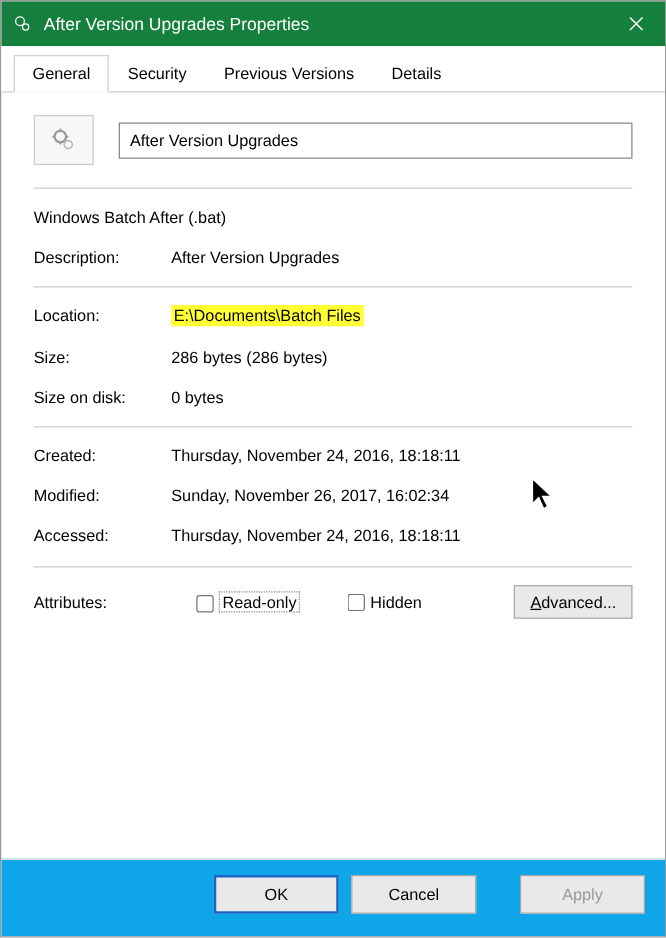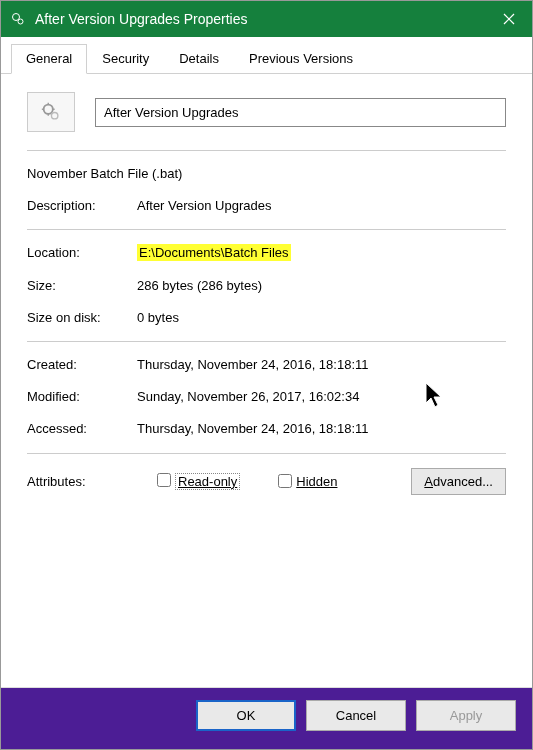--- a/index.html
+++ b/index.html
@@ -80,62 +80,62 @@
   .row .label { width: 110px; flex-shrink: 0; }
   .row .value { flex: 1; }
   .highlight { background: #ffff33; padding: 1px 2px; }
   .attr-row {
     display: flex;
     align-items: center;
     gap: 20px;
   }
   .attr-row .label { width: 110px; }
   .checkbox-wrap {
-    display: inline-flex; align-items: flex-start; gap: 4px; margin-right: 18px;
-    cursor: pointer;
-    text-decoration: underline;
+    display: inline-flex; align-items: flex-end; gap: 4px; margin-right: 18px;
+    cursor: pointer;
   }
   .checkbox-wrap input { width: 14px; height: 14px; }
   .dotted { border: 1px dotted #888; padding: 0 2px; }
   .advanced-btn {
     margin-left: auto;
     padding: 5px 12px;
     background: #e9e9e9;
     border: 1px solid #aaa;
     font-family: inherit;
     font-size: 13px;
     cursor: pointer;
   }
   .advanced-btn .ul { text-decoration: underline; }
   .footer {
     position: absolute;
     left: 0; right: 0; bottom: 0;
     padding: 12px 16px 18px 0;
     display: flex;
     justify-content: flex-end;
     gap: 10px;
-    background: #4c1d95;
+    background: #0ea5e9;
     border-top: 1px solid #ddd;
   }
   .footer button {
     width: 100px;
     padding: 6px 0;
     font-family: inherit;
     font-size: 13px;
     border: 1px solid #aaa;
     background: #e9e9e9;
     cursor: pointer;
   }
   .footer button.primary {
     border: 2px solid #1a64c8;
     background: #e9e9e9;
   }
   .footer button.disabled {
     color: #999;
     cursor: default;
+    margin-left: 25px;
   }
   .cursor {
     position: absolute;
     left: 423px; top: 380px;
     pointer-events: none;
   }
 </style>
 </head>
 <body>
 
@@ -151,22 +151,22 @@
     <svg width="12" height="12" viewBox="0 0 12 12">
       <line x1="1" y1="1" x2="11" y2="11" stroke="#fff" stroke-width="1.2"></line>
       <line x1="11" y1="1" x2="1" y2="11" stroke="#fff" stroke-width="1.2"></line>
     </svg>
   </div>
 </div>
 
 <div class="tabstrip">
   <div class="tab active">General</div>
   <div class="tab">Security</div>
+  <div class="tab">Previous Versions</div>
   <div class="tab">Details</div>
-  <div class="tab">Previous Versions</div>
 </div>
 
 <div class="content">
 
   <div class="header-row">
     <div class="file-icon-box">
       <svg width="22" height="22" viewBox="0 0 24 24">
         <circle cx="9" cy="9" r="5" fill="none" stroke="#999" stroke-width="2"></circle>
         <circle cx="16" cy="16" r="3.5" fill="none" stroke="#bbb" stroke-width="1.5"></circle>
         <g stroke="#999" stroke-width="1.5">
@@ -176,21 +176,21 @@
             <line x1="14" y1="9" x2="16" y2="9"></line>
         </g>
       </svg>
     </div>
     <input class="name-input" type="text" value="After Version Upgrades" style="">
   </div>
 
   <hr class="hr">
 
   <div class="row">
-    <div class="value">November Batch File (.bat)</div>
+    <div class="value">Windows Batch After (.bat)</div>
   </div>
   <div class="row">
     <div class="label">Description:</div>
     <div class="value">After Version Upgrades</div>
   </div>
 
   <hr class="hr">
 
   <div class="row">
     <div class="label">Location:</div>

